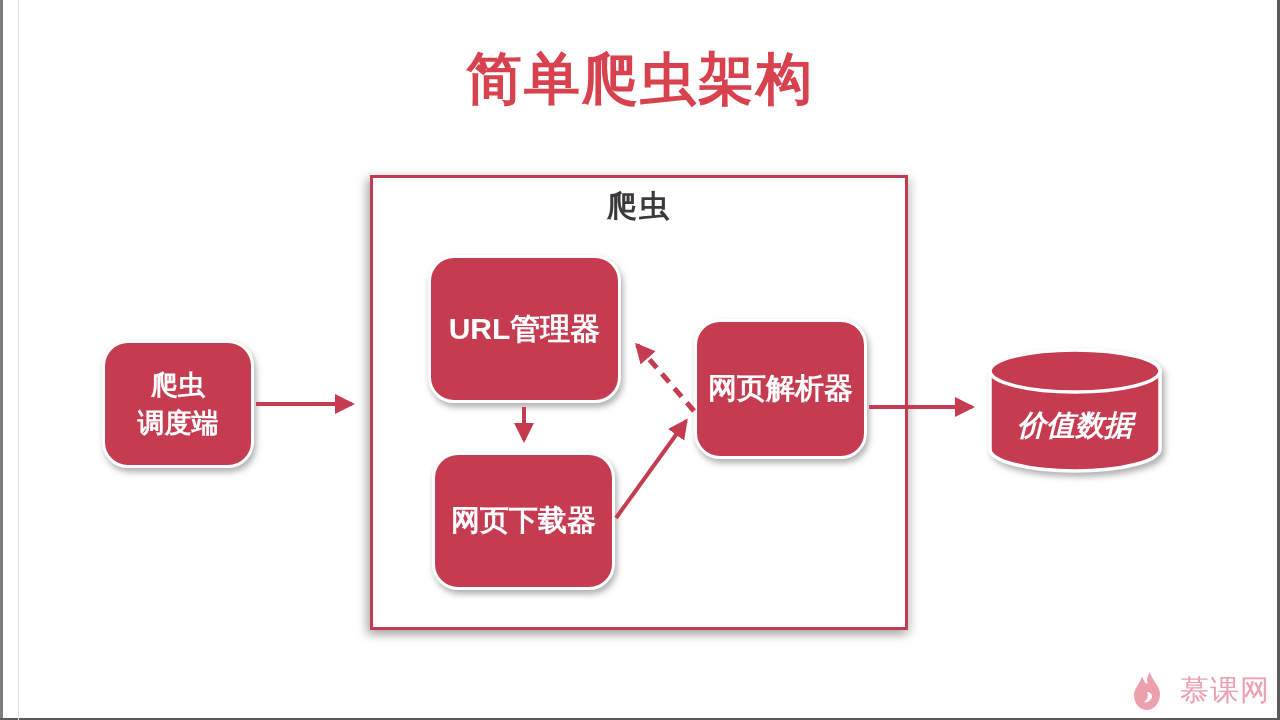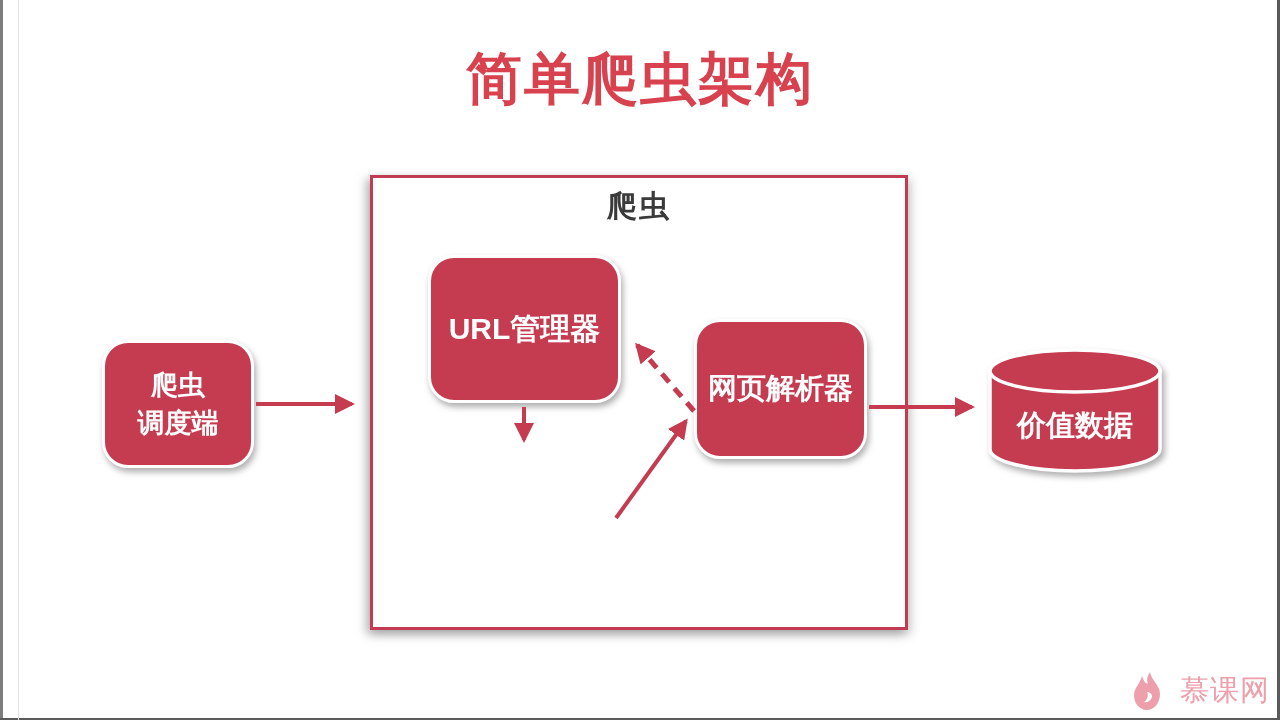--- a/index.html
+++ b/index.html
@@ -44,21 +44,21 @@
   .node-scheduler  { left: 102px; top: 340px; width: 152px; height: 128px; font-size: 27px; line-height: 38px; }
   .node-url        { left: 428px; top: 255px; width: 193px; height: 148px; font-size: 30px; text-align: center; }
   .node-downloader { left: 432px; top: 452px; width: 183px; height: 138px; font-size: 29px; }
   .node-parser     { left: 694px; top: 319px; width: 173px; height: 140px; font-size: 29px; }
 
   
   .cylinder { position: absolute; left: 986px; top: 346px; width: 178px; height: 128px; }
   .cylinder svg { filter: drop-shadow(3px 4px 3px rgba(120,120,120,0.6)); }
   .cylinder-label {
     position: absolute; left: 0; top: 60px; width: 100%;
-    text-align: center; color: #fff; font-weight: bold; font-size: 29px;
+    text-align: center; color: #fff; font-weight: bold; font-size: 29px; font-style: italic;
   }
 
   
   .arrows-layer { position: absolute; left: 0; top: 0; width: 1280px; height: 720px; pointer-events: none; }
 
   
   .logo {
     position: absolute; left: 1134px; top: 668px; height: 46px;
     display: flex; align-items: center; gap: 20px;
   }
@@ -82,20 +82,23 @@
 
   <div class="node node-scheduler">
     <span>爬虫</span>
     <span>调度端</span>
   </div>
 
   <div class="node node-url">
     <span>URL管理器</span>
   </div>
 
+  <div class="node node-downloader">
+    <span>网页下载器</span>
+  </div>
 
   <div class="node node-parser">
     <span>网页解析器</span>
   </div>
 
   <div class="cylinder">
     <svg width="178" height="128" viewBox="0 0 178 128">
       <path d="M4 25 L4 103 A85 22 0 0 0 174 103 L174 25 Z" fill="#c53b50" stroke="#ffffff" stroke-width="3.5"></path>
       <ellipse cx="89" cy="25" rx="85" ry="21" fill="#c53b50" stroke="#ffffff" stroke-width="3.5"></ellipse>
     </svg>

